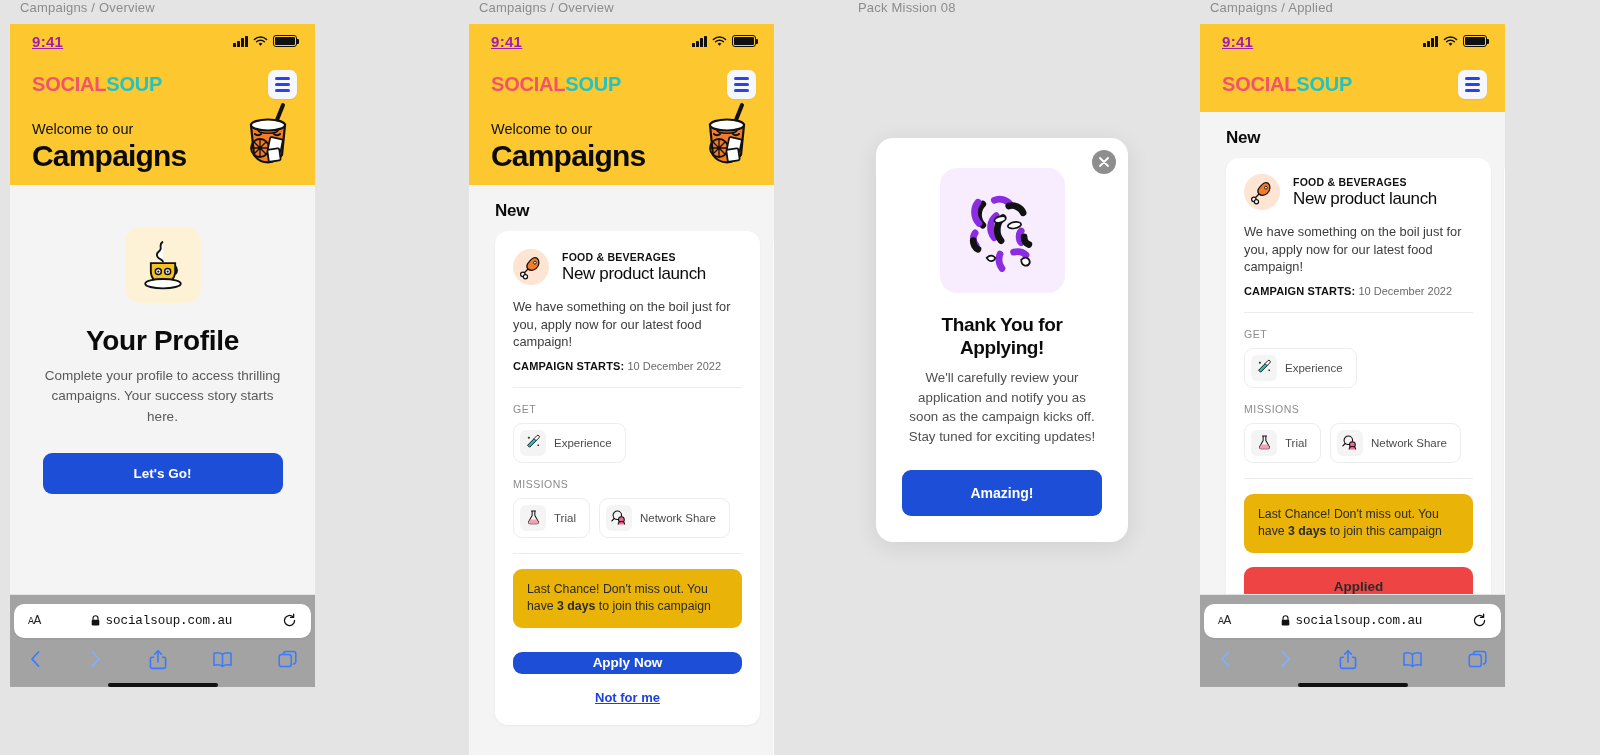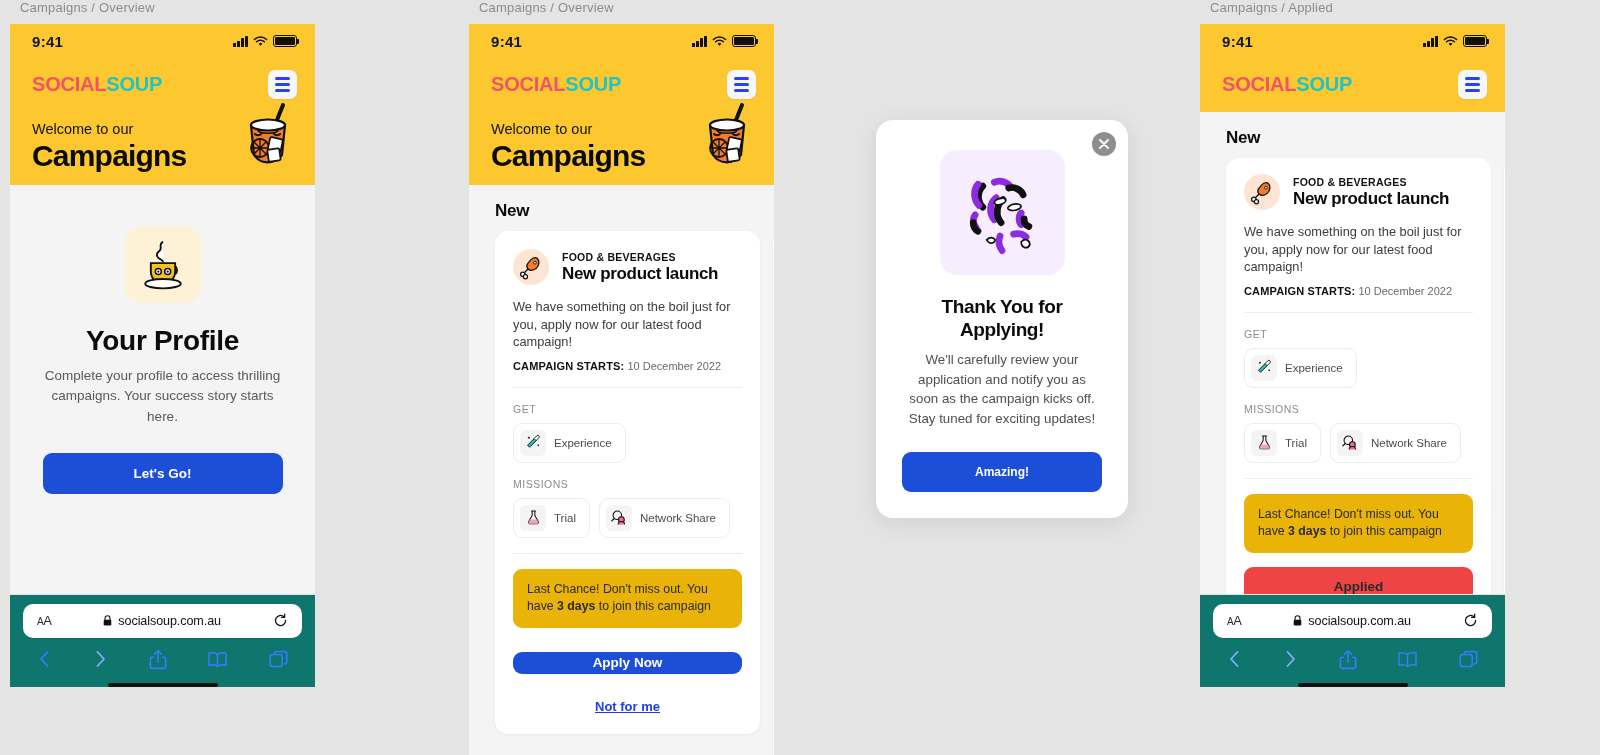--- a/index.html
+++ b/index.html
@@ -21,21 +21,21 @@
     background: #f4f4f5;
     display: flex; flex-direction: column;
   }
 
   
   .statusbar {
     height: 34px; display: flex; align-items: center; justify-content: space-between;
     padding: 0 18px 0 22px; flex: none;
   }
   .statusbar.on-yellow { background: #FDC82F; }
-  .status-time { font-size: 15px; font-weight: bold; color: #0f172a; letter-spacing: .3px; }
+  .status-time { font-size: 15px; font-weight: bold; color: #a21caf; letter-spacing: .3px; text-decoration: underline; }
   .status-icons { display: flex; align-items: flex-end; gap: 5px; }
   .sig { display: flex; align-items: flex-end; gap: 1.5px; height: 11px; }
   .sig i { display: block; width: 2.6px; background: #111; border-radius: .5px; }
   .sig i:nth-child(1){height:4px} .sig i:nth-child(2){height:6px}
   .sig i:nth-child(3){height:8.5px} .sig i:nth-child(4){height:11px}
   .wifi { position: relative; width: 15px; height: 11px; }
   .wifi svg { display: block; }
   .batt { width: 24px; height: 11.5px; border: 1.3px solid #111; border-radius: 3px;
           position: relative; padding: 1.2px; }
   .batt::after { content:""; position:absolute; right:-3.2px; top:3.2px; width:1.8px;
@@ -80,45 +80,45 @@
                padding: 16px 0 10px 26px; }
 
   
   .cards-row { display:flex; gap:13px; padding-left:26px; align-items:flex-start; }
   .card { background:#fff; border-radius:13px; padding:18px 18px 20px;
           box-shadow:0 1px 3px rgba(0,0,0,.05); flex:none; }
   .card-head { display:flex; align-items:center; gap:13px; }
   .avatar { width:36px; height:36px; border-radius:50%; background:#FDE4D3; flex:none;
             display:flex; align-items:center; justify-content:center; }
   .cat { font-size:10.5px; font-weight:700; color:#111; letter-spacing:.25px; }
-  .ctitle { font-size:17px; font-weight:700; color:#0b0b0b; letter-spacing:-.35px; margin-top:1px; }
+  .ctitle { font-size:17px; font-weight:400; color:#0b0b0b; letter-spacing:-.35px; margin-top:1px; }
   .cdesc { font-size:12.8px; color:#3c3c3c; line-height:1.38; margin-top:13px; }
   .cstart { font-size:11px; margin-top:9px; }
   .cstart b { font-weight:700; color:#111; letter-spacing:.15px; }
   .cstart span { color:#6a6a6a; }
   .hr { height:1px; background:#ececec; margin:15px 0 0; }
   .lbl { font-size:10.5px; color:#8b8b8b; letter-spacing:.5px; margin-top:15px; }
   .chips { display:flex; gap:9px; margin-top:8px; flex-wrap:wrap; }
   .chip { display:flex; align-items:center; gap:8px; border:1px solid #ededed;
           border-radius:9px; padding:6px 13px 6px 6px; background:#fff; cursor:pointer; }
   .chip-ico { width:26px; height:26px; border-radius:6px; background:#f4f4f5; flex:none;
               display:flex; align-items:center; justify-content:center; }
   .chip-lbl { font-size:11.5px; color:#4b4b4b; }
   .note { background:#eab308; border-radius:9px; padding:12px 14px; margin-top:15px;
           font-size:12.3px; color:#2b2b2b; line-height:1.42; }
   .note b { font-weight:700; }
   .apply { width:100%; height:22px; margin-top:24px; }
   .applied { width:100%; height:40px; margin-top:14px; background:#ef4444; color:#2b2b2b;
              border:none; border-radius:9px; font-size:13.5px; font-weight:700;
              font-family:"Liberation Sans", sans-serif; cursor:pointer; }
-  .notforme { display:block; text-align:center; margin-top:25px; font-size:13px;
+  .notforme { display:block; text-align:center; margin-top:16px; font-size:13px;
               color:#1E3FE4; font-weight:700; text-decoration:underline; cursor:pointer; }
 
   
-  .browser { flex:none; background:#0f766e; border-top:1px solid #e2e2e2; padding: 9px 13px 0; }
+  .browser { flex:none; background:#a3a3a3; border-top:1px solid #e2e2e2; padding: 9px 4px 0; font-family: Liberation Mono, monospace; }
   .urlbar { height:34px; background:#fff; border-radius:10px; display:flex; align-items:center;
             padding:0 14px; box-shadow:0 1px 2px rgba(0,0,0,.07); position:relative; }
   .aa { font-size:13px; color:#2b2b2b; letter-spacing:-.5px; }
   .aa .small { font-size:10px; }
   .urlmid { flex:1; display:flex; align-items:center; justify-content:center; gap:6px; }
   .urltext { font-size:12.6px; color:#111; letter-spacing:-.1px; }
   .reload { color:#111; }
   .navrow { display:flex; align-items:center; justify-content:space-between; padding: 11px 14px 0; }
   .navrow svg { display:block; }
   .homebar { width:110px; height:4.5px; background:#111; border-radius:3px; margin: 13px auto 0; }
@@ -132,21 +132,21 @@
   }
   .modal-close { position:absolute; top:12px; right:12px; width:24px; height:24px;
                  border-radius:50%; background:#8e8e8e; display:flex; align-items:center;
                  justify-content:center; cursor:pointer; }
   .modal-art { width:125px; height:125px; border-radius:17px; background:#F7EDFE;
                display:flex; align-items:center; justify-content:center; }
   .modal-title { font-size:19px; font-weight:800; color:#0b0b0b; text-align:center;
                  line-height:1.22; margin-top:20px; letter-spacing:-.4px; }
   .modal-desc { font-size:13.3px; color:#4f4f4f; text-align:center; line-height:1.47;
                 margin-top:9px; }
-  .modal-cta { width:100%; height:40px; margin-top:24px; font-size:12px; }
+  .modal-cta { width:100%; height:46px; margin-top:24px; font-size:14px; }
 </style>
 </head>
 <body>
 
 <div class="stage">
 
   <div class="panel" style="left:10px;">
     <div class="panel-caption">Campaigns / Overview</div>
     <div class="phone" style="width:305px;height:663px;">
 
@@ -389,22 +389,23 @@
             <a class="notforme">Not for me</a>
           </div>
 
           <div class="card" style="width:265px;height:620px;"></div>
         </div>
       </div>
     </div>
   </div>
 
   <div class="panel modal-panel" style="left:848px;width:340px;">
+    <div class="panel-caption">Pack Mission 08</div>
     <div style="position:relative;height:700px;">
-      <div class="modal" style="position:absolute;left:28px;top:120px;">
+      <div class="modal" style="position:absolute;left:28px;top:114px;">
         <div class="modal-close">
           <svg width="10" height="10" viewBox="0 0 10 10">
               <path d="M1 1 9 9M9 1 1 9" stroke="#fff" stroke-width="1.8" stroke-linecap="round"></path>
             </svg>
         </div>
         <div class="modal-art">
           <svg viewBox="0 0 100 100" width="96" height="96">
             <path d="M30 22c-6 6-6 16 0 22" stroke="#111" stroke-width="7" fill="none" stroke-linecap="round"></path>
             <path d="M25 20c-5 6-5 16 1 22" stroke="#8B2BE2" stroke-width="7" fill="none" stroke-linecap="round"></path>
             <path d="M44 34c-7 5-8 16-2 23" stroke="#8B2BE2" stroke-width="7" fill="none" stroke-linecap="round"></path>

